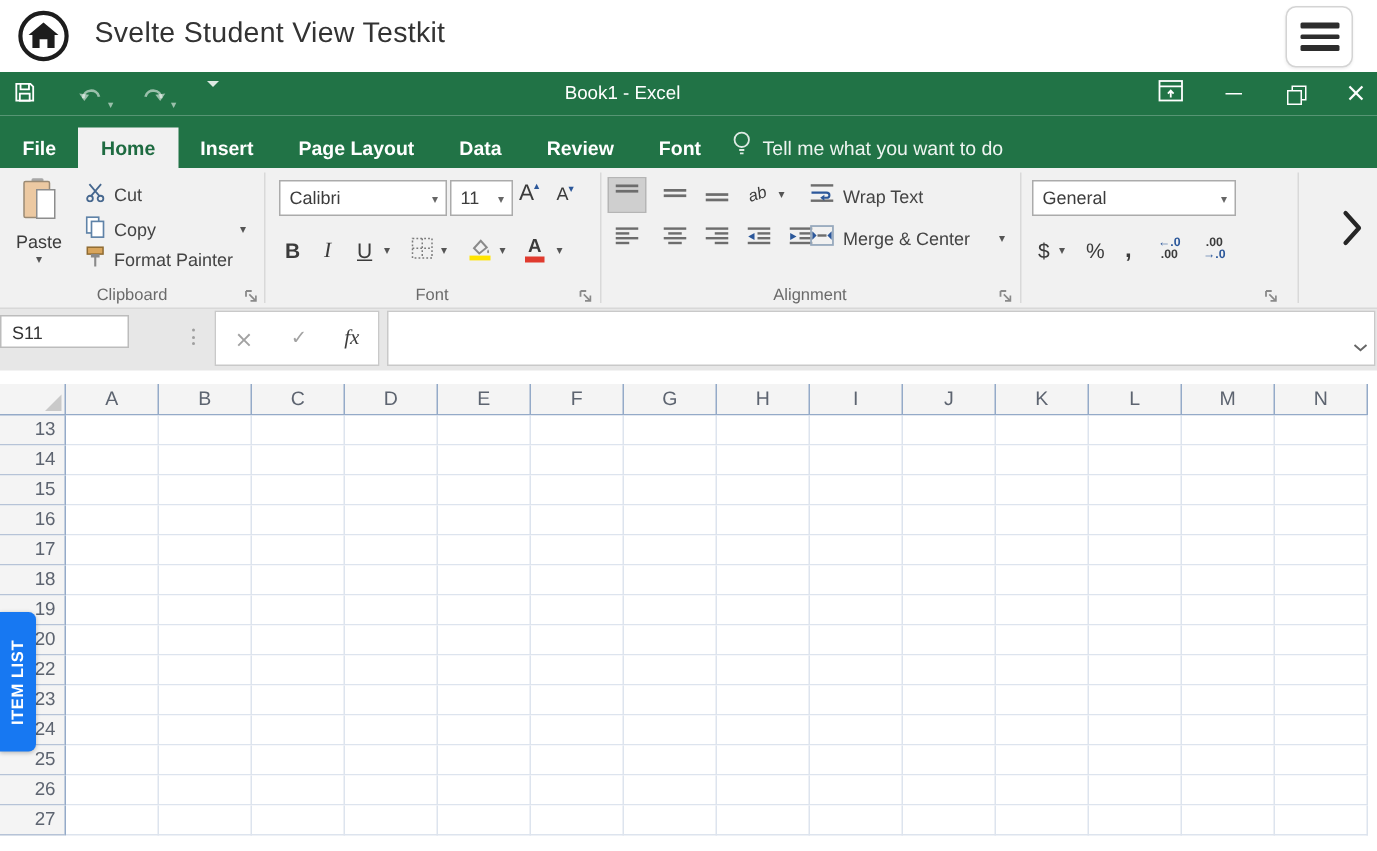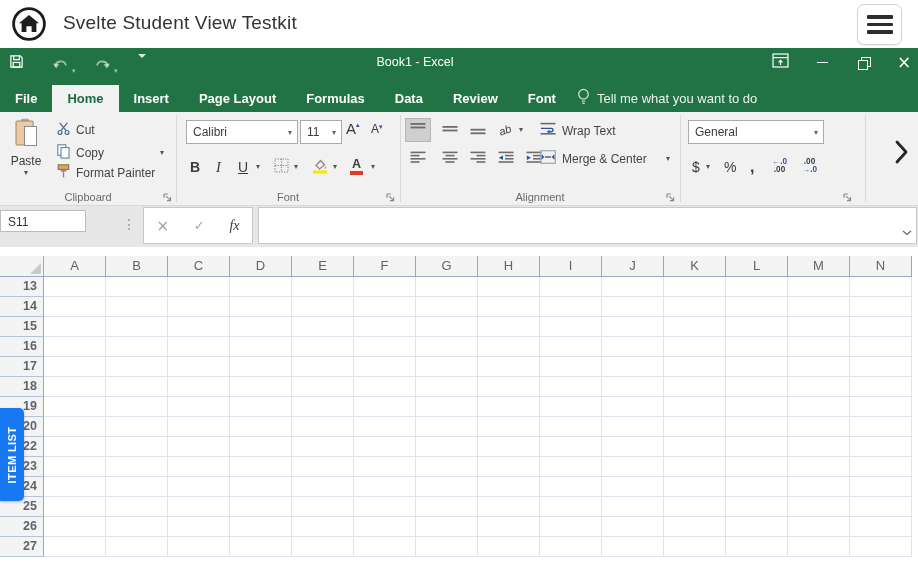--- a/index.html
+++ b/index.html
@@ -78,21 +78,21 @@
   .fb-fx{font-family:"Liberation Serif",serif;font-style:italic;font-size:14px;color:#3d3d3d;cursor:pointer;}
   .formula-input{position:absolute;left:258px;top:1px;width:659px;height:37px;background:#fff;border:1px solid #c9c9c9;box-sizing:border-box;font-size:12px;line-height:35px;padding-left:6px;cursor:text;}
   .fb-chevron{position:absolute;right:6px;top:16px;cursor:pointer;}
 
   
   .grid{position:absolute;top:256px;left:0;width:912px;}
   .grid-header-row{display:flex;height:21px;}
   .corner-cell{width:44px;height:21px;background:#f4f4f4;border-right:1px solid #94aac8;border-bottom:1px solid #94aac8;box-sizing:border-box;position:relative;cursor:pointer;}
   .corner-tri{position:absolute;right:2px;bottom:2px;width:0;height:0;border-left:11px solid transparent;border-bottom:11px solid #c9c9c9;}
   .col-header{width:62px;height:21px;background:#f4f4f4;border-right:1px solid #94aac8;border-bottom:1px solid #94aac8;box-sizing:border-box;text-align:center;line-height:20px;font-size:13px;color:#5d6470;cursor:pointer;}
-  .grid-row{display:flex;height:20px;font-weight:bold;}
+  .grid-row{display:flex;height:20px;}
   .row-header{width:44px;height:20px;background:#f4f4f4;border-right:1px solid #94aac8;border-bottom:1px solid #b6c3d7;box-sizing:border-box;text-align:right;padding-right:6px;line-height:19px;font-size:12.5px;color:#5d6470;cursor:pointer;}
   .cell{width:62px;height:20px;background:#fff;border-right:1px solid #dde4ee;border-bottom:1px solid #dde4ee;box-sizing:border-box;cursor:cell;}
 
   
   .item-list-tab{position:absolute;left:0;top:408px;width:24px;height:93px;background:#1778f2;border-radius:0 5px 5px 0;z-index:60;display:flex;align-items:center;justify-content:center;cursor:pointer;box-shadow:0 1px 3px rgba(0,0,0,.25);}
   .item-list-label{transform:rotate(-90deg);white-space:nowrap;color:#fff;font-size:11px;font-weight:bold;letter-spacing:.4px;}
 </style>
 </head>
 <body>
 
@@ -169,21 +169,20 @@
     <span class="win-btn wb-close">
       <span class="close-x">×</span>
     </span>
   </div>
 
   <div class="tab-row">
     <div class="tab">File</div>
     <div class="tab active">Home</div>
     <div class="tab">Insert</div>
     <div class="tab">Page Layout</div>
-    <div class="tab">Formulas</div>
     <div class="tab">Data</div>
     <div class="tab">Review</div>
     <div class="tab">Font</div>
     <div class="tellme">
       <span>
         <svg width="13" height="18" viewBox="0 0 13 18">
           <circle cx="6.5" cy="6.2" r="4.8" fill="none" stroke="rgba(255,255,255,.85)" stroke-width="1.2"></circle>
           <path d="M4.8 13 h3.4 M5.3 15.2 h2.4" stroke="rgba(255,255,255,.85)" stroke-width="1.2"></path>
         </svg>
       </span>

